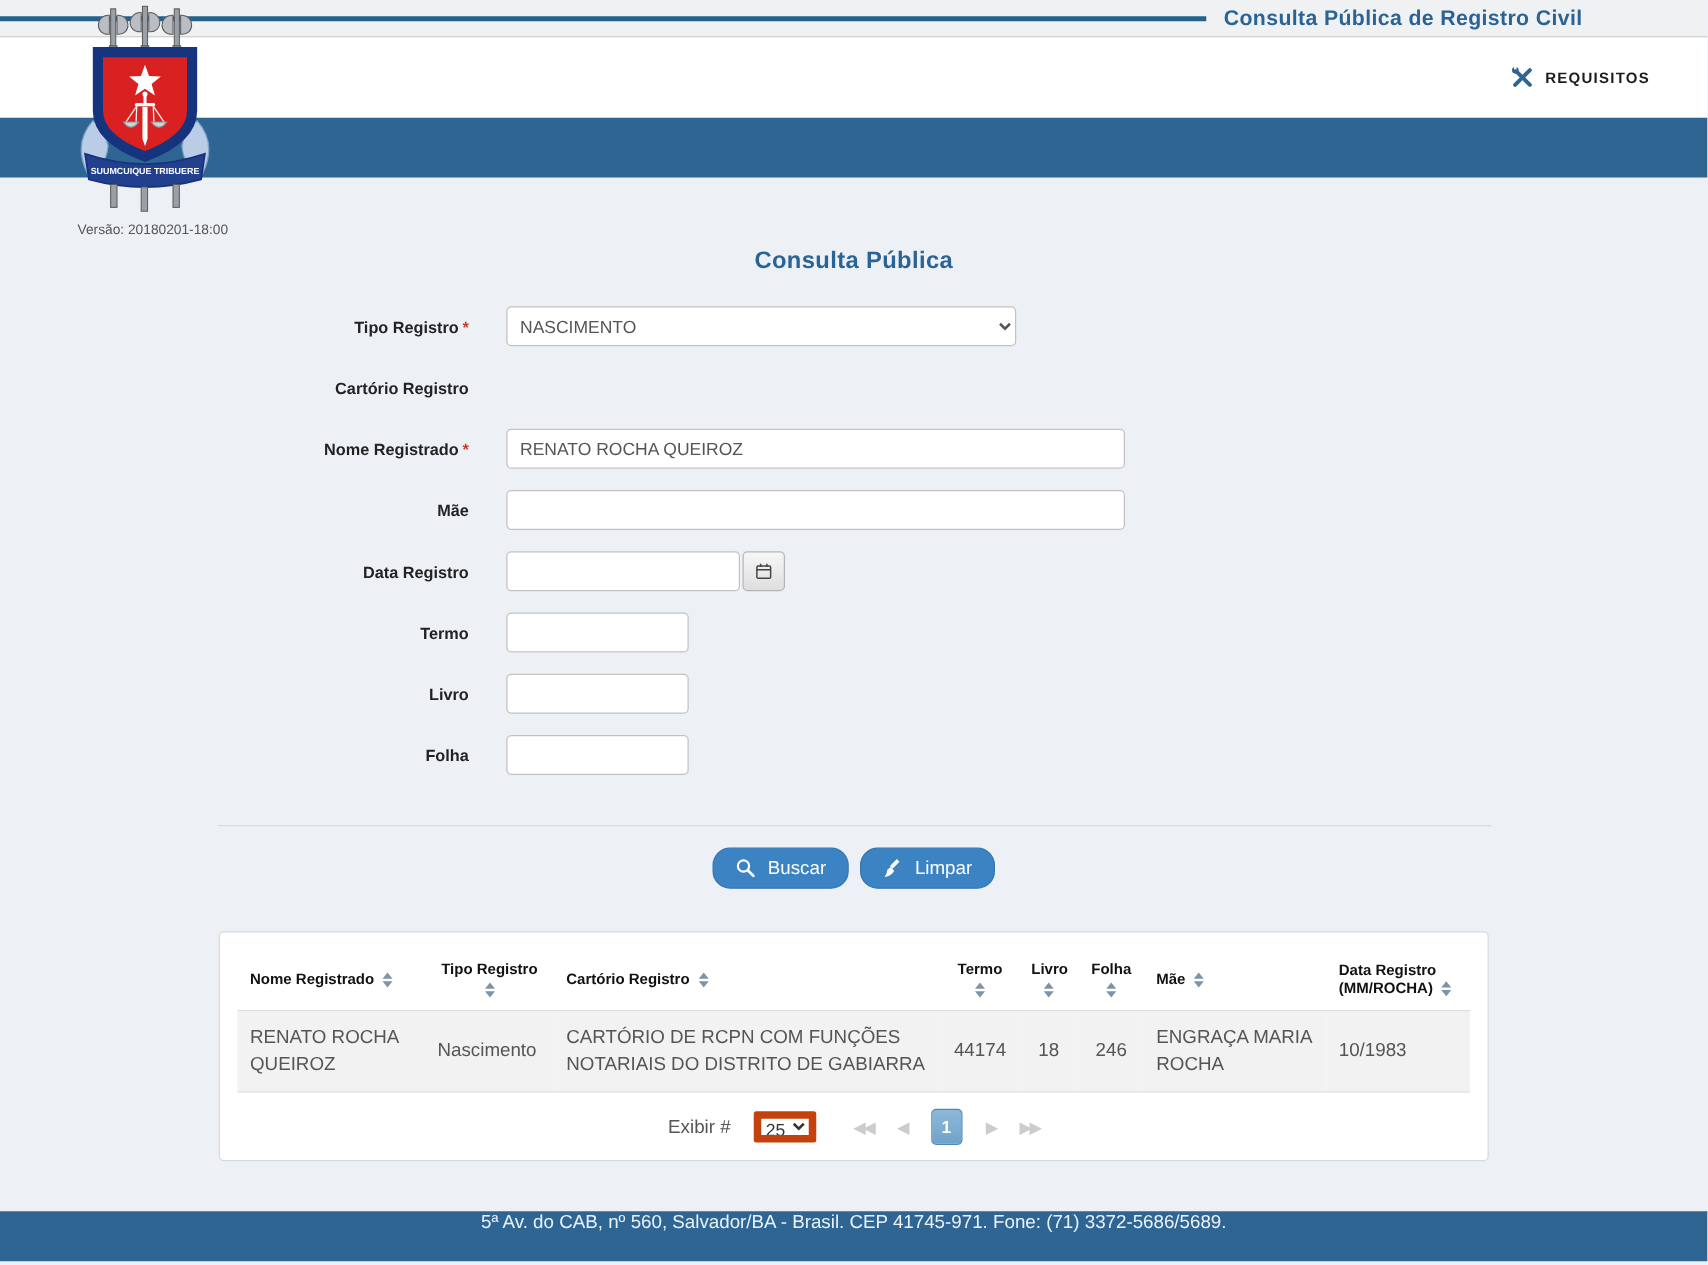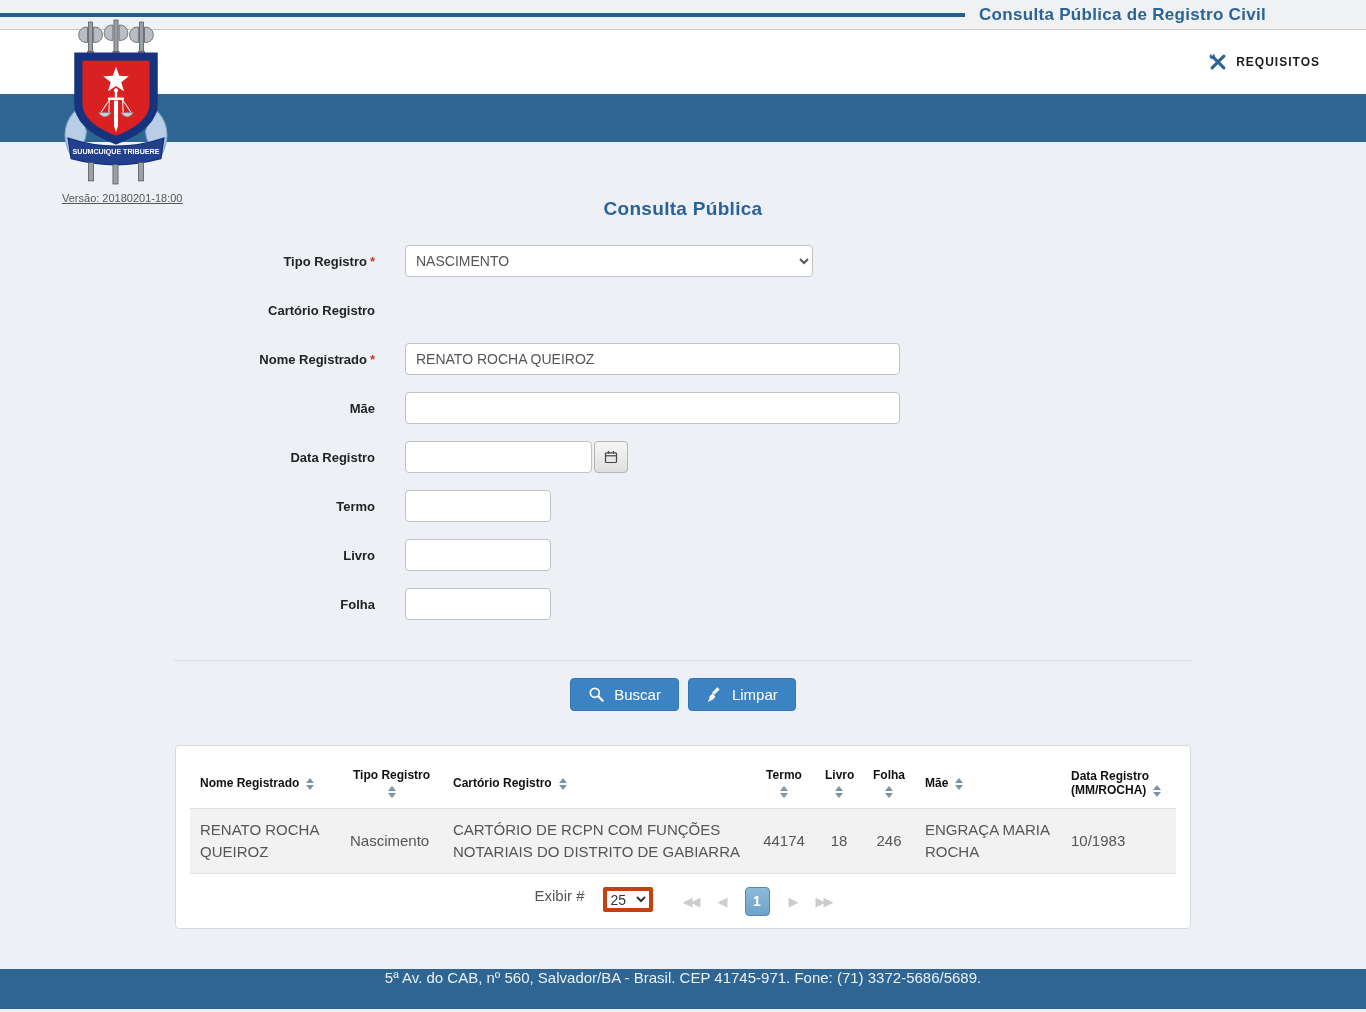--- a/index.html
+++ b/index.html
@@ -25,22 +25,22 @@
   }
   .white-band { height:64px; background:#ffffff; position:relative;text-align:right; }
   .requisitos {
     position:absolute; right:46px; top:50%; transform:translateY(-50%);
     display:flex; align-items:center; gap:8px;
     font-size:12px; font-weight:bold; color:#1c1c1c; letter-spacing:1px;
   }
   .blue-band { height:48px; background:#2e6593; }
 
   
-  .logo-wrap { position:absolute; left:56px; top:18px; z-index:20; width:120px; text-align:center; }
-  .version-text { font-size:11px; color:#555; margin-top:2px; white-space:nowrap; text-align:left; padding-left:6px;text-decoration:underline; }
+  .logo-wrap { position:absolute; left:56px; top:3px; z-index:20; width:120px; text-align:center; }
+  .version-text { font-size:11px; color:#555; margin-top:2px; white-space:nowrap; text-align:left; padding-left:6px; }
 
   
   .main { padding-top:56px; }
   .page-title {
     margin:0 0 25px 0; text-align:center;
     color:#2a6496; font-size:19px; font-weight:bold; letter-spacing:.3px;
   }
   .form-row { display:flex; align-items:center; margin-bottom:17px; height:32px; }
   .form-label {
     width:405px; text-align:right; padding-right:30px;
@@ -61,21 +61,21 @@
     width:34px; height:32px; margin-left:2px;
     border:1px solid #b5b5b5; border-radius:4px;
     background:linear-gradient(#f7f7f7,#dedede);
     display:inline-flex; align-items:center; justify-content:center;
   }
   .hr { width:1019px; margin:40px auto 0; border-top:1px solid #dcdcdc; }
 
   .btn-row { display:flex; justify-content:center; gap:9px; margin-top:17px; }
   .btn {
     display:inline-flex; align-items:center; gap:9px;
-    background:#3c83c4; border:1px solid #3277b5; border-radius:4px;
+    background:#3c83c4; border:1px solid #3277b5; border-radius:14px;
     color:#fff; font-size:15px; padding:0 17px; height:33px;
     font-family:"Liberation Sans", sans-serif;
   }
 
   
   .card {
     width:1016px; margin:34px auto 0; background:#fff;
     border:1px solid #d9d9d9; border-radius:4px;
     padding:10px 14px 12px;
   }
@@ -91,25 +91,25 @@
     padding:10px; vertical-align:middle; line-height:1.45;
   }
   .sort { display:inline-flex; flex-direction:column; gap:2px; vertical-align:middle; margin-left:7px; }
   .sort.below { display:flex; margin:4px auto 0; width:8px; }
   .sort i { width:0; height:0; border-left:4px solid transparent; border-right:4px solid transparent; display:block; }
   .sort .up   { border-bottom:5px solid #7b94a8; }
   .sort .down { border-top:5px solid #7b94a8; }
   .th-stack { text-align:center; }
 
   .pager {
-    margin-top:13px; display:flex; align-items:flex-start; justify-content:center;
+    margin-top:13px; display:flex; align-items:center; justify-content:center;
     font-size:15px; color:#555;
   }
   .pager .exibir { margin-right:18px; }
-  .pg-size { width:50px; height:25px; font-size:14px; color:#333; border:4px solid #c2410c; border-radius:2px; background:#fff; }
+  .pg-size { width:50px; height:25px; font-size:14px; color:#333; border:6px solid #c2410c; border-radius:2px; background:#fff; }
   .pg-group { display:flex; align-items:center; margin-left:30px; gap:19px; }
   .pg-arrow { color:#cccccc; font-size:13px; letter-spacing:-2px; user-select:none; }
   .pg-current {
     width:25px; height:29px; border:1px solid #4e8ab8; border-radius:4px;
     background:linear-gradient(#8db9d8,#6fa3cb); color:#fff; font-weight:bold; font-size:14px;
     display:inline-flex; align-items:center; justify-content:center;
   }
 
   
   .footer {

